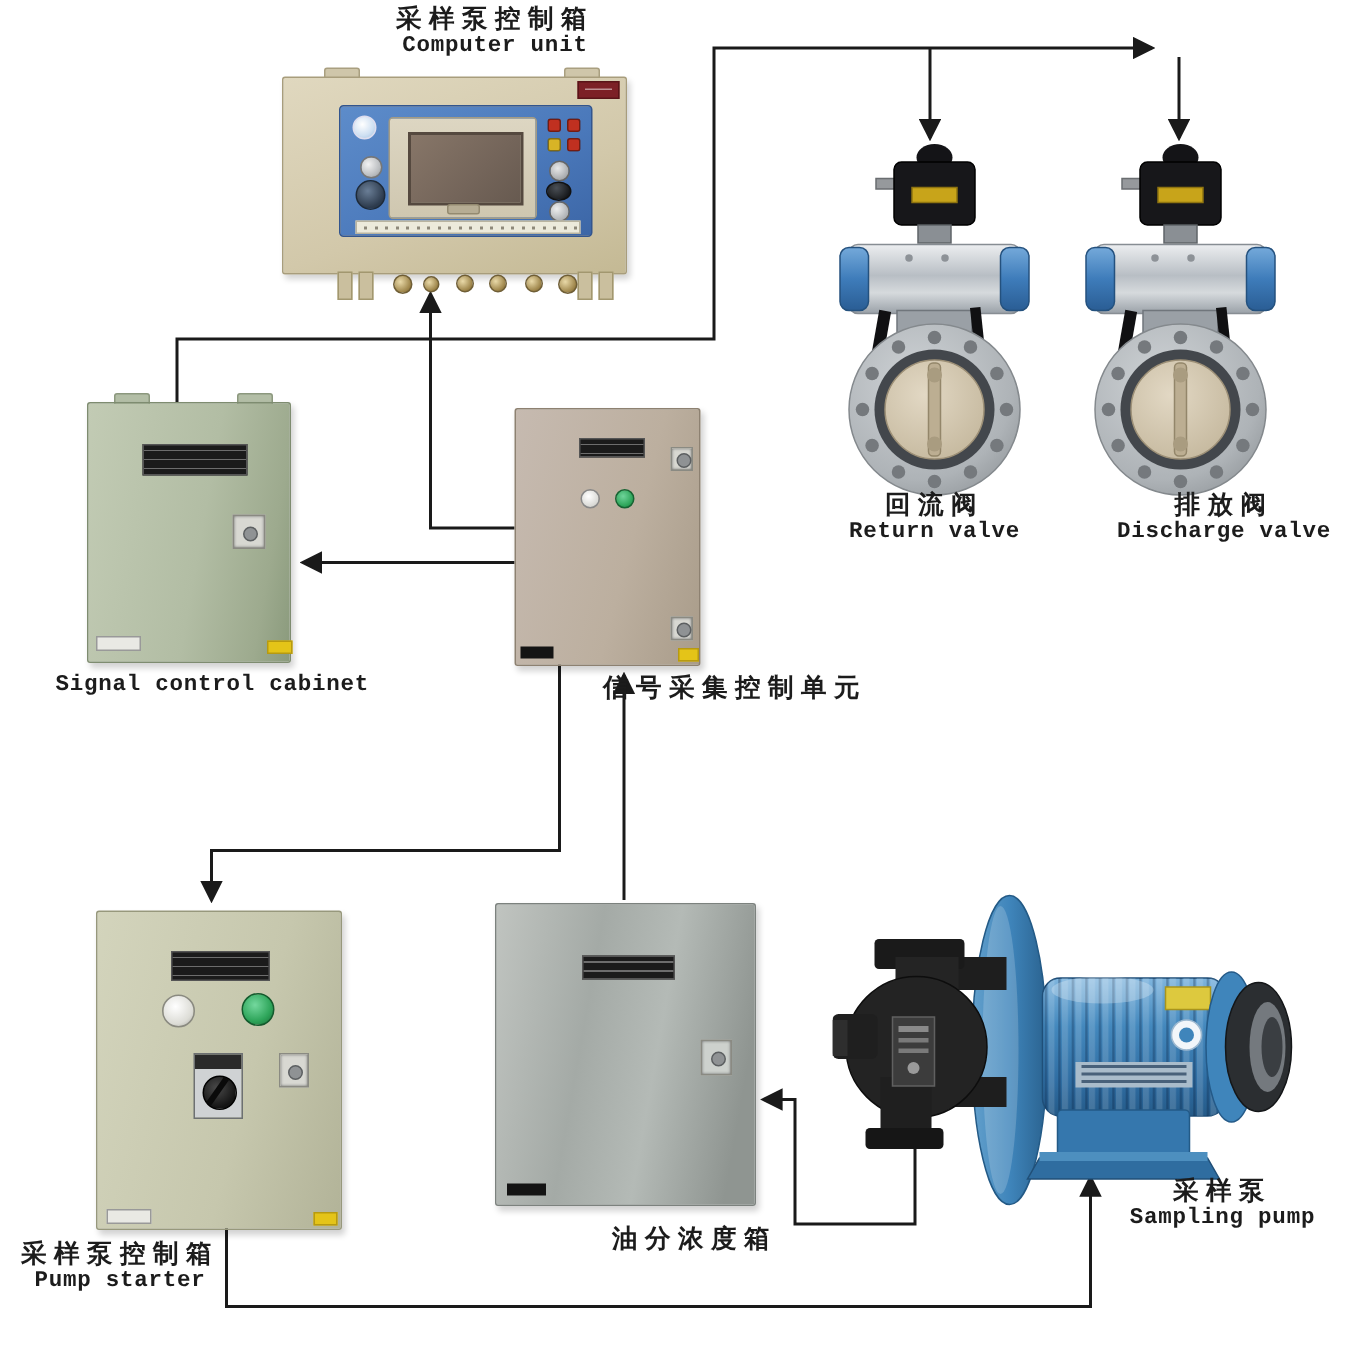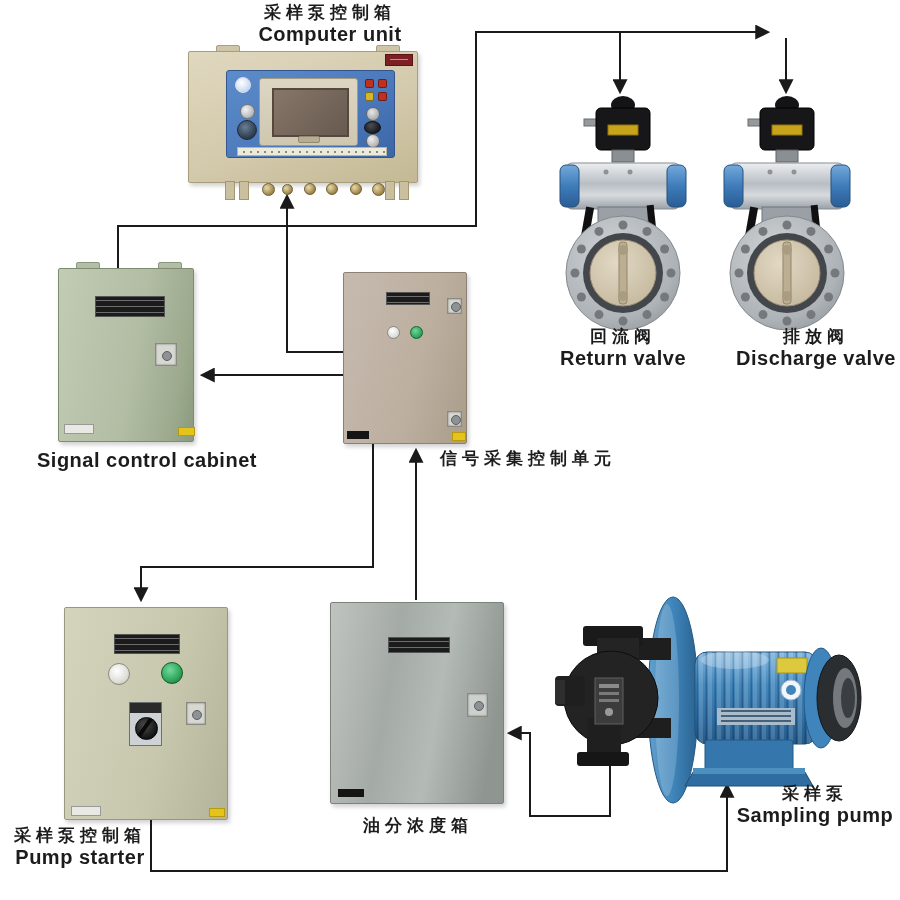--- a/index.html
+++ b/index.html
@@ -2,21 +2,21 @@
 <html><head>
 <meta charset="utf-8">
 <style>
   html,body{margin:0;padding:0;background:#fff;}
   #canvas{position:relative;width:900px;height:900px;background:#ffffff;overflow:hidden;
           font-family:"Liberation Sans","DejaVu Sans",sans-serif;color:#1c1c1c;}
   .abs{position:absolute;}
   
   .lbl{position:absolute;text-align:center;line-height:1.1;}
   .lbl .zh{font-size:17px;font-weight:bold;letter-spacing:5px;white-space:nowrap;}
-  .lbl .en{font-size:20px;font-weight:bold;white-space:nowrap;letter-spacing:0.5px;}
+  .lbl .en{font-size:15px;font-weight:bold;white-space:nowrap;letter-spacing:0.5px;font-family:Liberation Mono, monospace;}
   
   .cab{position:absolute;border-radius:2px;box-shadow:2px 3px 4px rgba(0,0,0,0.18);}
   .cab .plate{position:absolute;background:#1b1b1b;border:1px solid #555;
       background-image:repeating-linear-gradient(180deg,#1b1b1b 0 3px,#6d6d6d 3px 4px,#1b1b1b 4px 6px);}
   .latch{position:absolute;background:#d8d8d2;border:1px solid #8a8a82;box-shadow:inset 0 0 2px #666;}
   .latch::after{content:"";position:absolute;left:50%;top:50%;width:8px;height:8px;margin:-4px 0 0 -4px;
       border-radius:50%;background:#8f9294;border:1px solid #5c5f61;}
   .tag-w{position:absolute;background:#e9e9e4;border:1px solid #999;height:8px;}
   .tag-k{position:absolute;background:#141414;height:8px;}
   .tag-y{position:absolute;background:#e4c418;border:1px solid #b79a10;height:7px;}
@@ -194,21 +194,21 @@
                 background:linear-gradient(105deg,#c6bab0,#bcaf9f 60%,#a99c8a);border:1px solid #8d8171;">
       <div class="plate" style="left:42px;top:19px;width:42px;height:11px;"></div>
       <div class="knob" style="left:43px;top:53px;width:11px;height:11px;background:radial-gradient(circle at 40% 35%,#fff,#d8d8d4 70%,#aaa);border:1px solid #888;"></div>
       <div class="knob" style="left:66px;top:53px;width:11px;height:11px;background:radial-gradient(circle at 40% 35%,#6fd49a,#2ea55a 65%,#1c7a3e);border:1px solid #166332;"></div>
       <div class="latch" style="left:103px;top:25px;width:13px;height:14px;"></div>
       <div class="latch" style="left:103px;top:138px;width:13px;height:14px;"></div>
       <div class="tag-k" style="left:3px;top:158px;width:22px;"></div>
       <div class="tag-y" style="left:108px;top:159px;width:12px;"></div>
     </div>
   </div>
-  <div class="lbl" style="left:418px;top:450px;width:220px;">
+  <div class="lbl" style="left:380px;top:450px;width:220px;">
     <div class="zh">信号采集控制单元</div>
   </div>
 
   <div>
     <div class="cab" style="left:64px;top:607px;width:162px;height:211px;
                 background:linear-gradient(105deg,#d3d4bc,#c6c7ad 60%,#b2b398);border:1px solid #97987c;">
       <div class="plate" style="left:49px;top:26px;width:64px;height:18px;"></div>
       <div class="knob" style="left:43px;top:55px;width:20px;height:20px;background:radial-gradient(circle at 40% 35%,#fff,#dcdcd6 65%,#a8a8a0);border:1px solid #8a8a80;"></div>
       <div class="knob" style="left:96px;top:54px;width:20px;height:20px;background:radial-gradient(circle at 40% 35%,#74d89e,#2ea55a 60%,#186c36);border:1px solid #145a2d;"></div>
       <div class="abs" style="left:64px;top:94px;width:31px;height:42px;background:linear-gradient(180deg,#2a2a2a 0 10px,#cfd2d4 10px);border:1px solid #6d7072;">
@@ -226,21 +226,21 @@
   </div>
 
   <div>
     <div class="cab" style="left:330px;top:602px;width:172px;height:200px;
                 background:linear-gradient(100deg,#c0c4c0,#a4aaa6 35%,#b4bab6 60%,#8f9591 90%);border:1px solid #7c827e;">
       <div class="plate" style="left:57px;top:34px;width:60px;height:14px;"></div>
       <div class="latch" style="left:136px;top:90px;width:19px;height:22px;background:#cdd1cd;"></div>
       <div class="tag-k" style="left:7px;top:186px;width:26px;"></div>
     </div>
   </div>
-  <div class="lbl" style="left:318px;top:817px;width:200px;">
+  <div class="lbl" style="left:318px;top:817px;width:200px;text-align:right;">
     <div class="zh">油分浓度箱</div>
   </div>
 
   <svg class="abs" style="left:555px;top:590px" width="310" height="220" viewBox="0 0 310 220">
     <defs>
       <linearGradient id="motG" x1="0" y1="0" x2="0" y2="1">
         <stop offset="0" stop-color="#7fb5de"></stop>
           <stop offset="0.35" stop-color="#4388bd"></stop>
         <stop offset="0.75" stop-color="#2f6da2"></stop>
           <stop offset="1" stop-color="#245a88"></stop>

